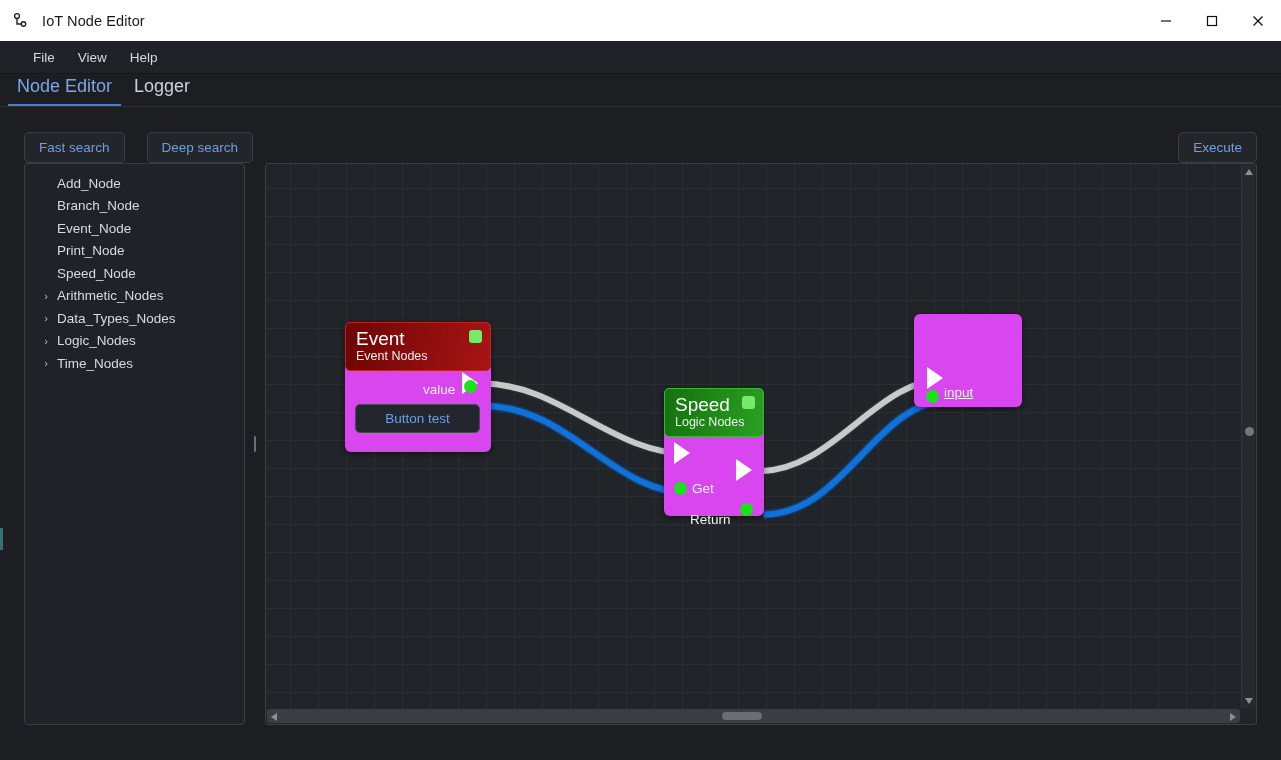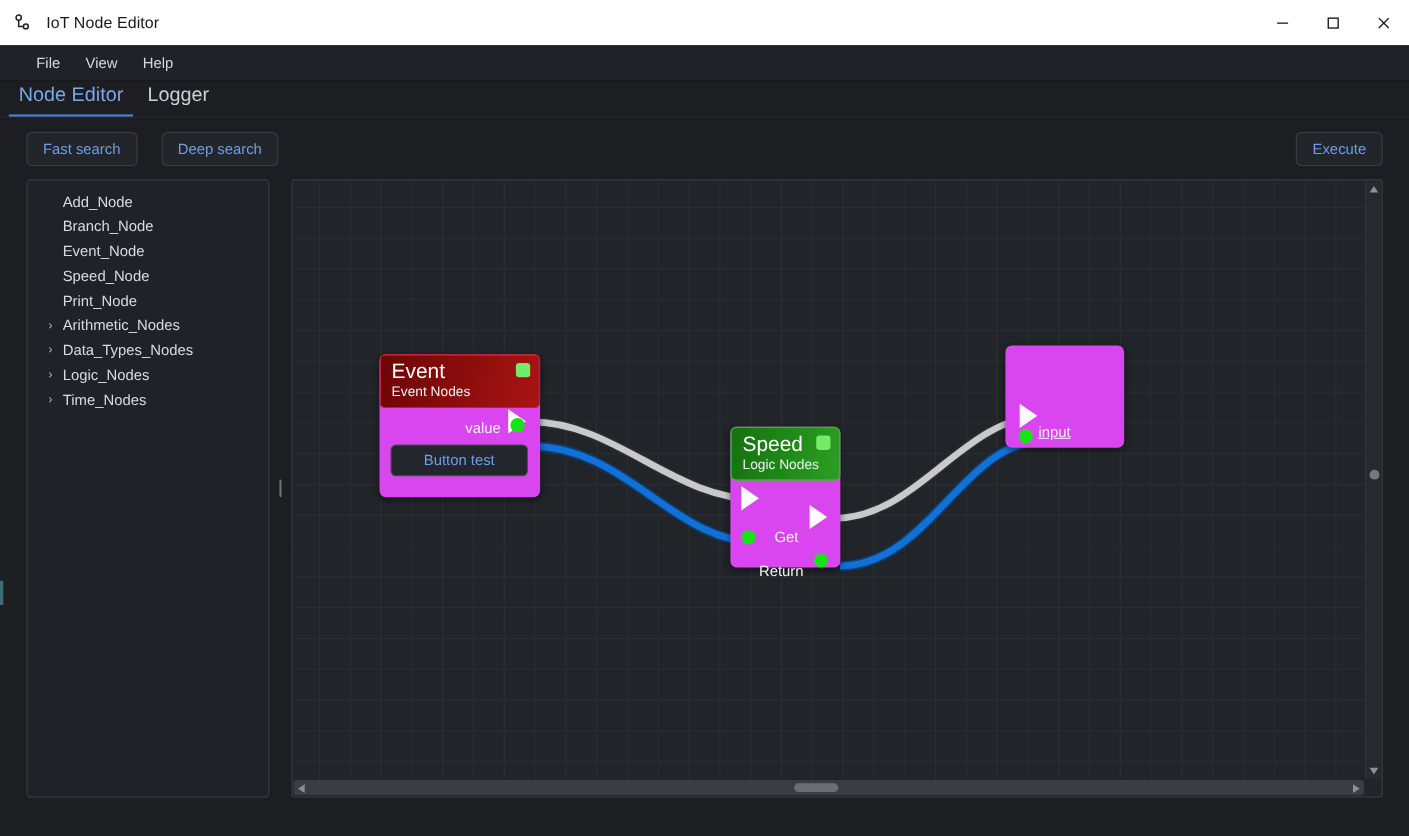--- a/index.html
+++ b/index.html
@@ -61,21 +61,21 @@
     border-bottom: 2px solid transparent;
     margin-right: 4px;
   }
   .tab.active { color: #7aa7e8; border-bottom-color: #4a7fd4; }
 
   
   .toolbar {
     height: 56px;
     background: #1c1e22;
     display: flex;
-    align-items: center;
+    align-items: flex-end;
     padding: 0 24px;
     position: relative;
   }
   .btn {
     background: #22262b;
     border: 1px solid #3a3f46;
     border-radius: 5px;
     color: #6f9ee6;
     font-size: 13.5px;
     padding: 7px 14px;
@@ -319,25 +319,25 @@
     <div class="tree-row">
       <span class="tw-chev hidden">›</span>
       <span class="tree-label">Branch_Node</span>
     </div>
     <div class="tree-row">
       <span class="tw-chev hidden">›</span>
       <span class="tree-label">Event_Node</span>
     </div>
     <div class="tree-row">
       <span class="tw-chev hidden">›</span>
+      <span class="tree-label">Print_Node</span>
+    </div>
+    <div class="tree-row">
+      <span class="tw-chev hidden">›</span>
       <span class="tree-label">Speed_Node</span>
-    </div>
-    <div class="tree-row">
-      <span class="tw-chev hidden">›</span>
-      <span class="tree-label">Print_Node</span>
     </div>
     <div class="tree-row">
       <span class="tw-chev">›</span>
       <span class="tree-label">Arithmetic_Nodes</span>
     </div>
     <div class="tree-row">
       <span class="tw-chev">›</span>
       <span class="tree-label">Data_Types_Nodes</span>
     </div>
     <div class="tree-row">
@@ -386,21 +386,21 @@
 
     <div class="node" style="left:398px; top:224px; width:100px; height:128px;">
       <div class="node-head head-speed">
         <div class="node-title">Speed</div>
         <div class="node-sub">Logic Nodes</div>
         <div class="node-badge"></div>
       </div>
       <div class="exec-tri" style="left:10px; top:54px;"></div>
       <div class="exec-tri" style="left:72px; top:71px;"></div>
       <div class="port-dot" style="left:10px; top:94px;"></div>
-      <span class="port-label" style="left:40px; top:93px;">Get</span>
+      <span class="port-label" style="left:28px; top:93px;">Get</span>
       <span class="port-label" style="left:26px; top:124px;">Return</span>
       <div class="port-dot" style="left:76px; top:115px;"></div>
     </div>
 
     <div class="node" style="left:648px; top:150px; width:108px; height:93px;">
       <div class="exec-tri" style="left:13px; top:53px;"></div>
       <div class="port-dot" style="left:12px; top:76px;"></div>
       <span class="port-label" style="left:30px; top:71px;text-decoration:underline;">input</span>
     </div>
 

